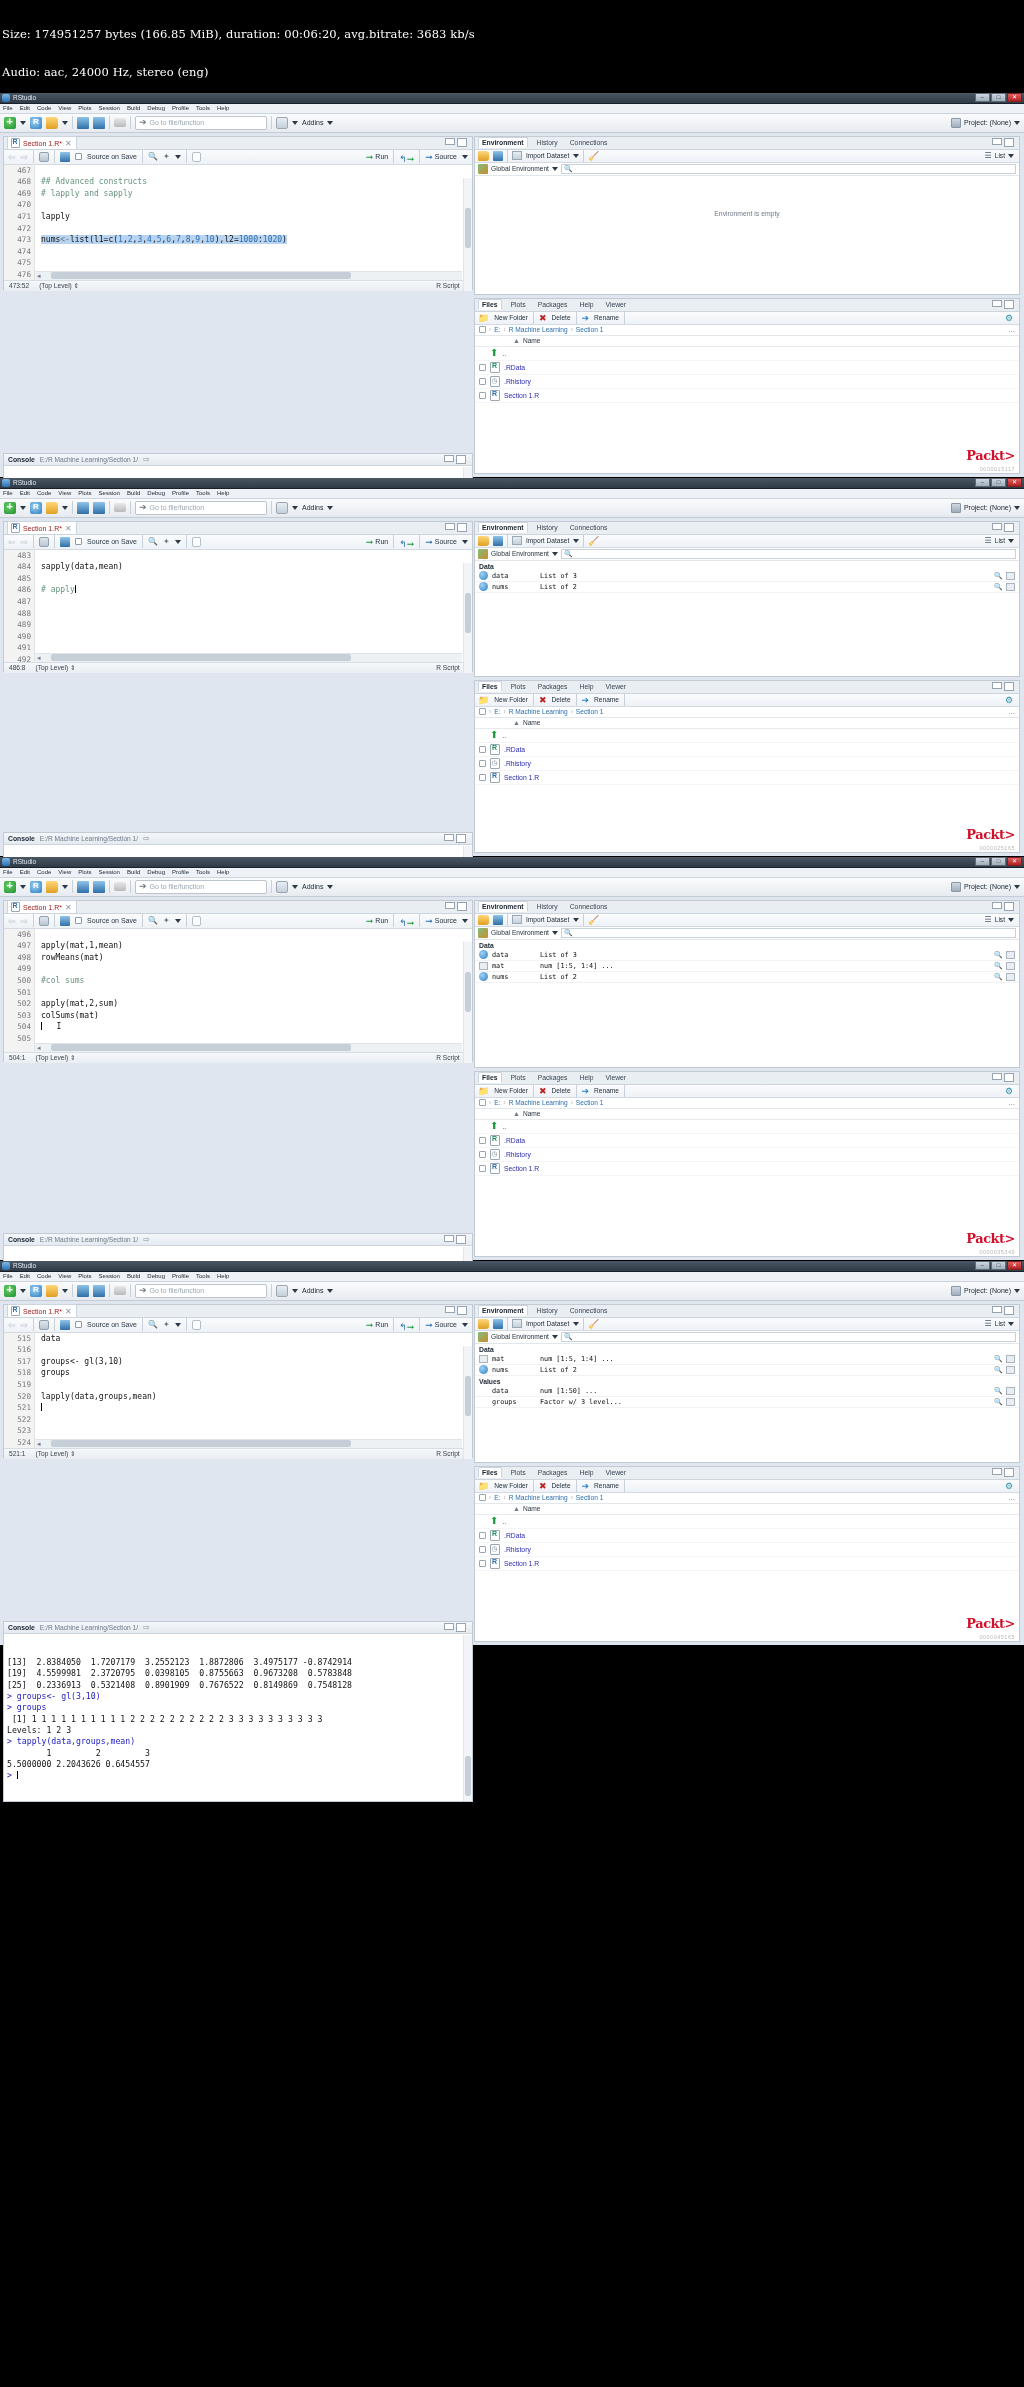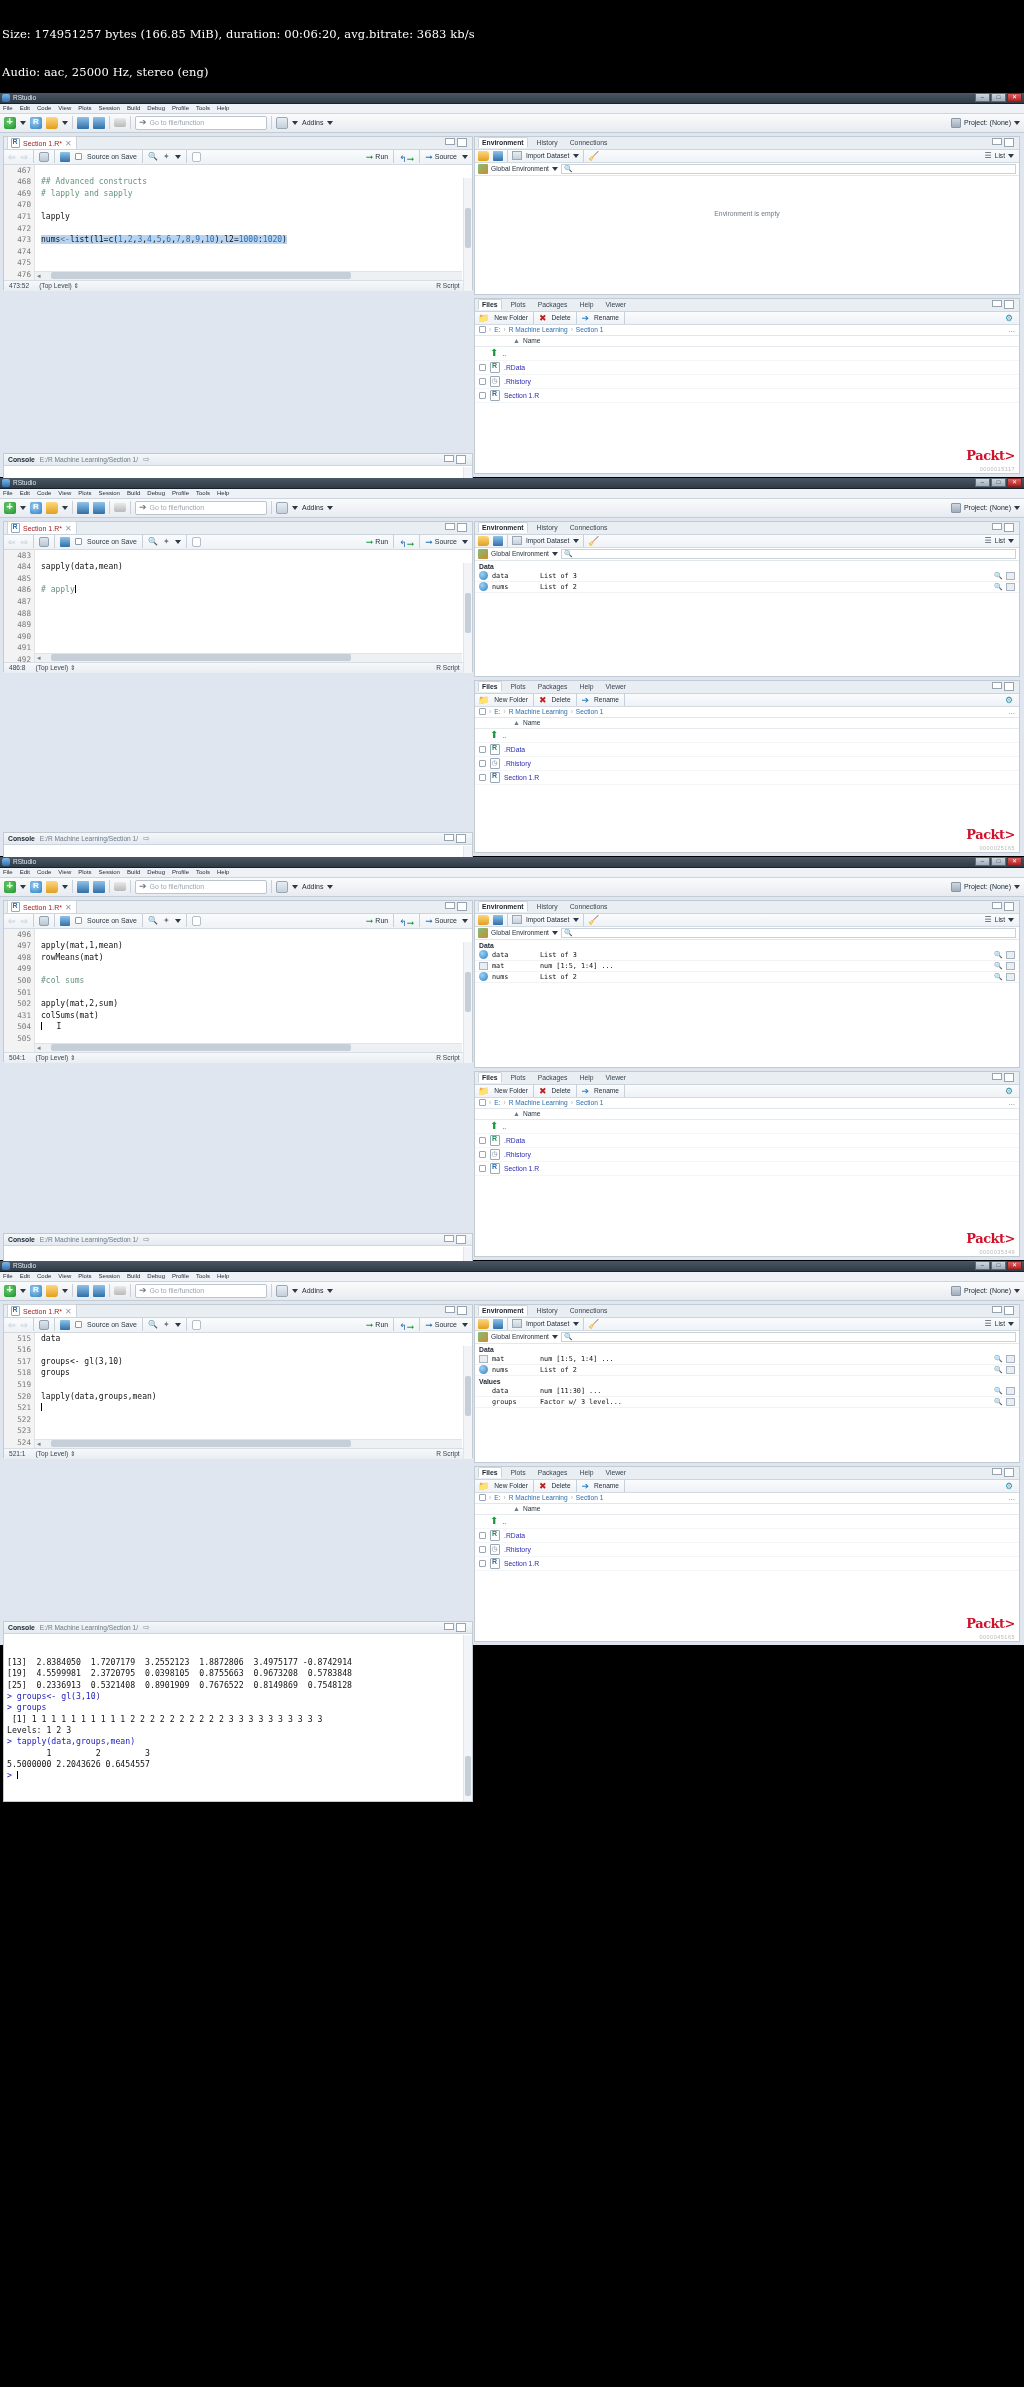--- a/index.html
+++ b/index.html
@@ -216,21 +216,21 @@
     letter-spacing:-0.5px;
   }
   .packt .gt { color:#d0112b; }
   .serial { position:absolute; right:4px; bottom:1px; font-size:5.5px; color:#b9b9b9; letter-spacing:0.5px;}
 </style>
 </head>
 <body>
 
 <div class="vidinfo">
   <div>Size: 174951257 bytes (166.85 MiB), duration: 00:06:20, avg.bitrate: 3683 kb/s</div>
-  <div>Audio: aac, 25000 Hz, stereo (eng)</div>
+  <div>Audio: aac, 24000 Hz, stereo (eng)</div>
 </div>
 
 <div id="stack">
   <div class="rwin" style="height:385px">
     <div class="titlebar">
       <span class="tico"></span>
       <span class="ttxt">RStudio</span>
       <span class="winbtns">
         <span class="winbtn">–</span>
         <span class="winbtn">□</span>
@@ -826,21 +826,21 @@
         <div class="editor" style="height:134px">
           <div class="gutter"></div>
           <div class="codelines">
               <div class="cl"><span class="ln">496</span><span class="code"></span></div>
               <div class="cl"><span class="ln">497</span><span class="code">apply(mat,1,mean)</span></div>
               <div class="cl"><span class="ln">498</span><span class="code">rowMeans(mat)</span></div>
               <div class="cl"><span class="ln">499</span><span class="code"></span></div>
               <div class="cl"><span class="ln">500</span><span class="code"><span class="cmt">#col sums</span></span></div>
               <div class="cl"><span class="ln">501</span><span class="code"></span></div>
               <div class="cl"><span class="ln">502</span><span class="code">apply(mat,2,sum)</span></div>
-              <div class="cl"><span class="ln">431</span><span class="code">colSums(mat)</span></div>
+              <div class="cl"><span class="ln">503</span><span class="code">colSums(mat)</span></div>
               <div class="cl"><span class="ln">504</span><span class="code"><span class="cursor"></span><span class="ibeam">&nbsp;&nbsp;&nbsp;I</span></span></div>
               <div class="cl"><span class="ln">505</span><span class="code"></span></div>
             </div>
           <div class="hscroll">
             <span style="font-size:7px;color:#6f7b88;margin-left:2px">◂</span>
             <span class="thumb" style="width:300px"></span>
           </div>
           <div class="statusline">
             <span>504:1</span>
             <span>(Top Level) ⇕</span>
@@ -1182,21 +1182,21 @@
               <span class="ic"></span>
               <span class="nm">nums</span>
               <span class="vl">List of 2</span>
               <span class="mag2">🔍</span>
               <span class="tbl"></span>
             </div>
             <div class="sect-lbl">Values</div>
             <div class="envrow">
               <span style="width:9px;display:inline-block;flex:0 0 auto;margin-right:4px"></span>
               <span class="nm">data</span>
-              <span class="vl">num [11:30] ...</span>
+              <span class="vl">num [1:50] ...</span>
               <span class="mag2">🔍</span>
               <span class="tbl"></span>
             </div>
             <div class="envrow">
               <span style="width:9px;display:inline-block;flex:0 0 auto;margin-right:4px"></span>
               <span class="nm">groups</span>
               <span class="vl">Factor w/ 3 level...</span>
               <span class="mag2">🔍</span>
               <span class="tbl"></span>
             </div>

